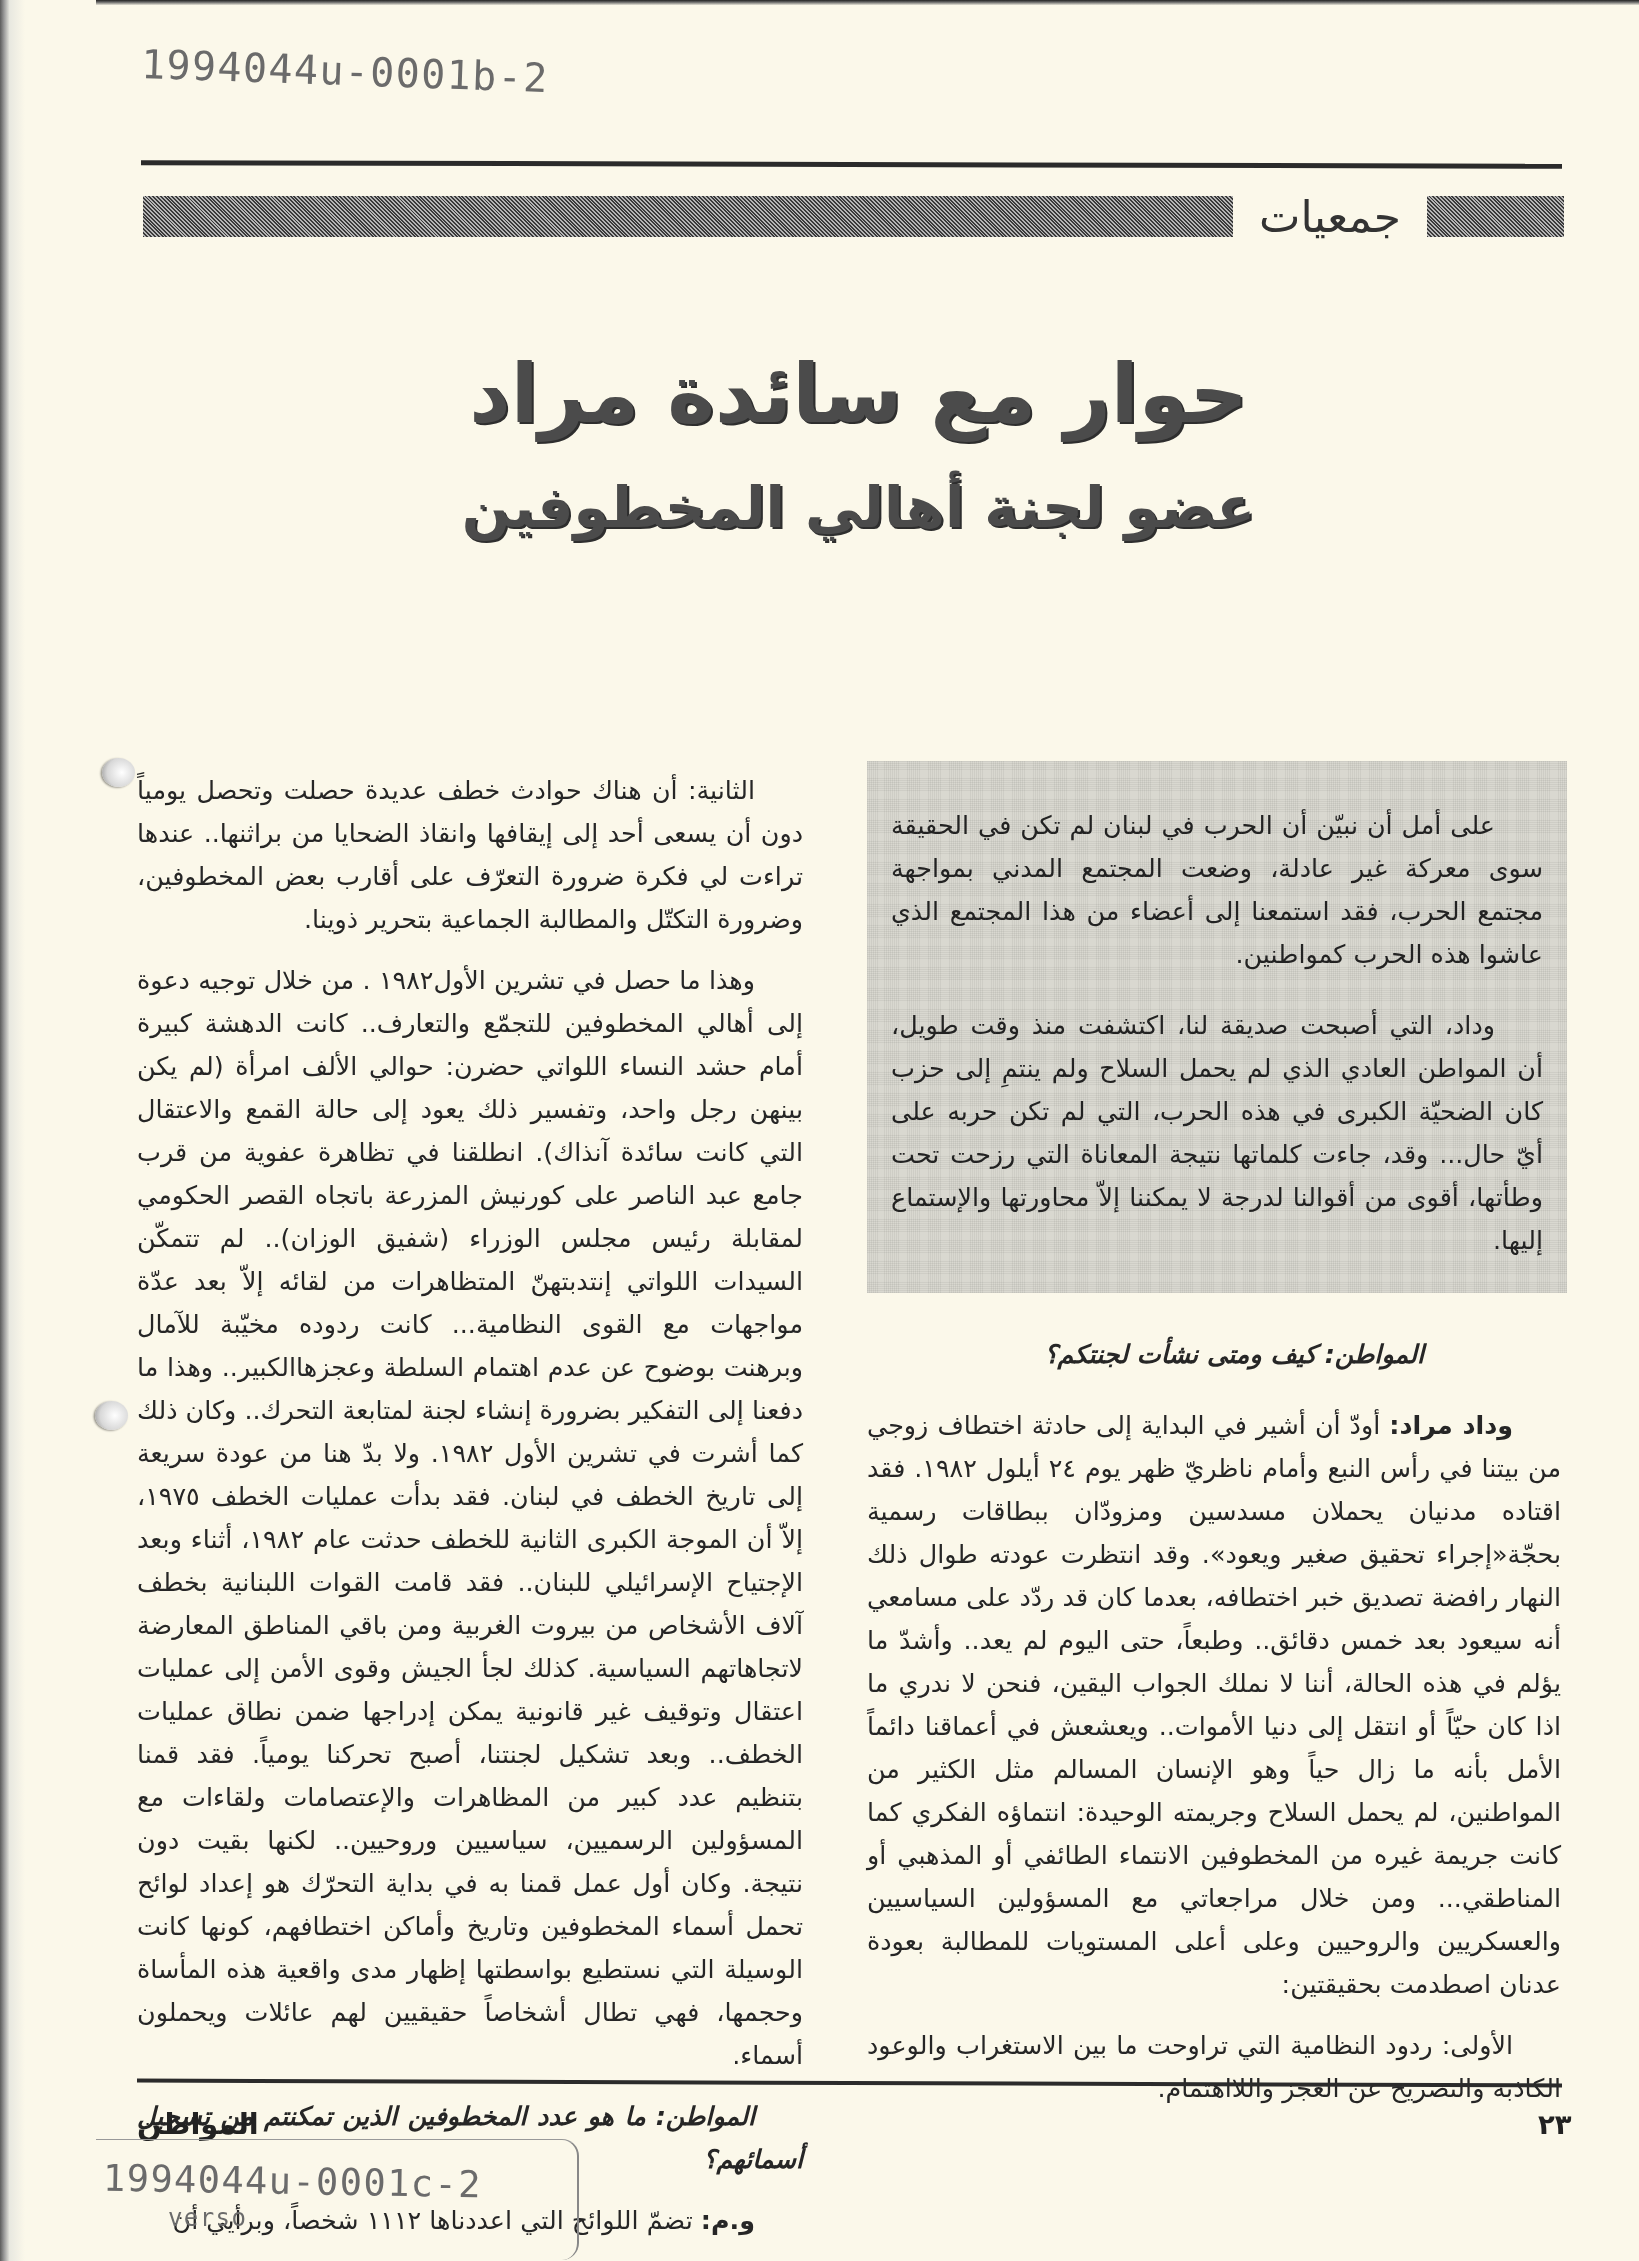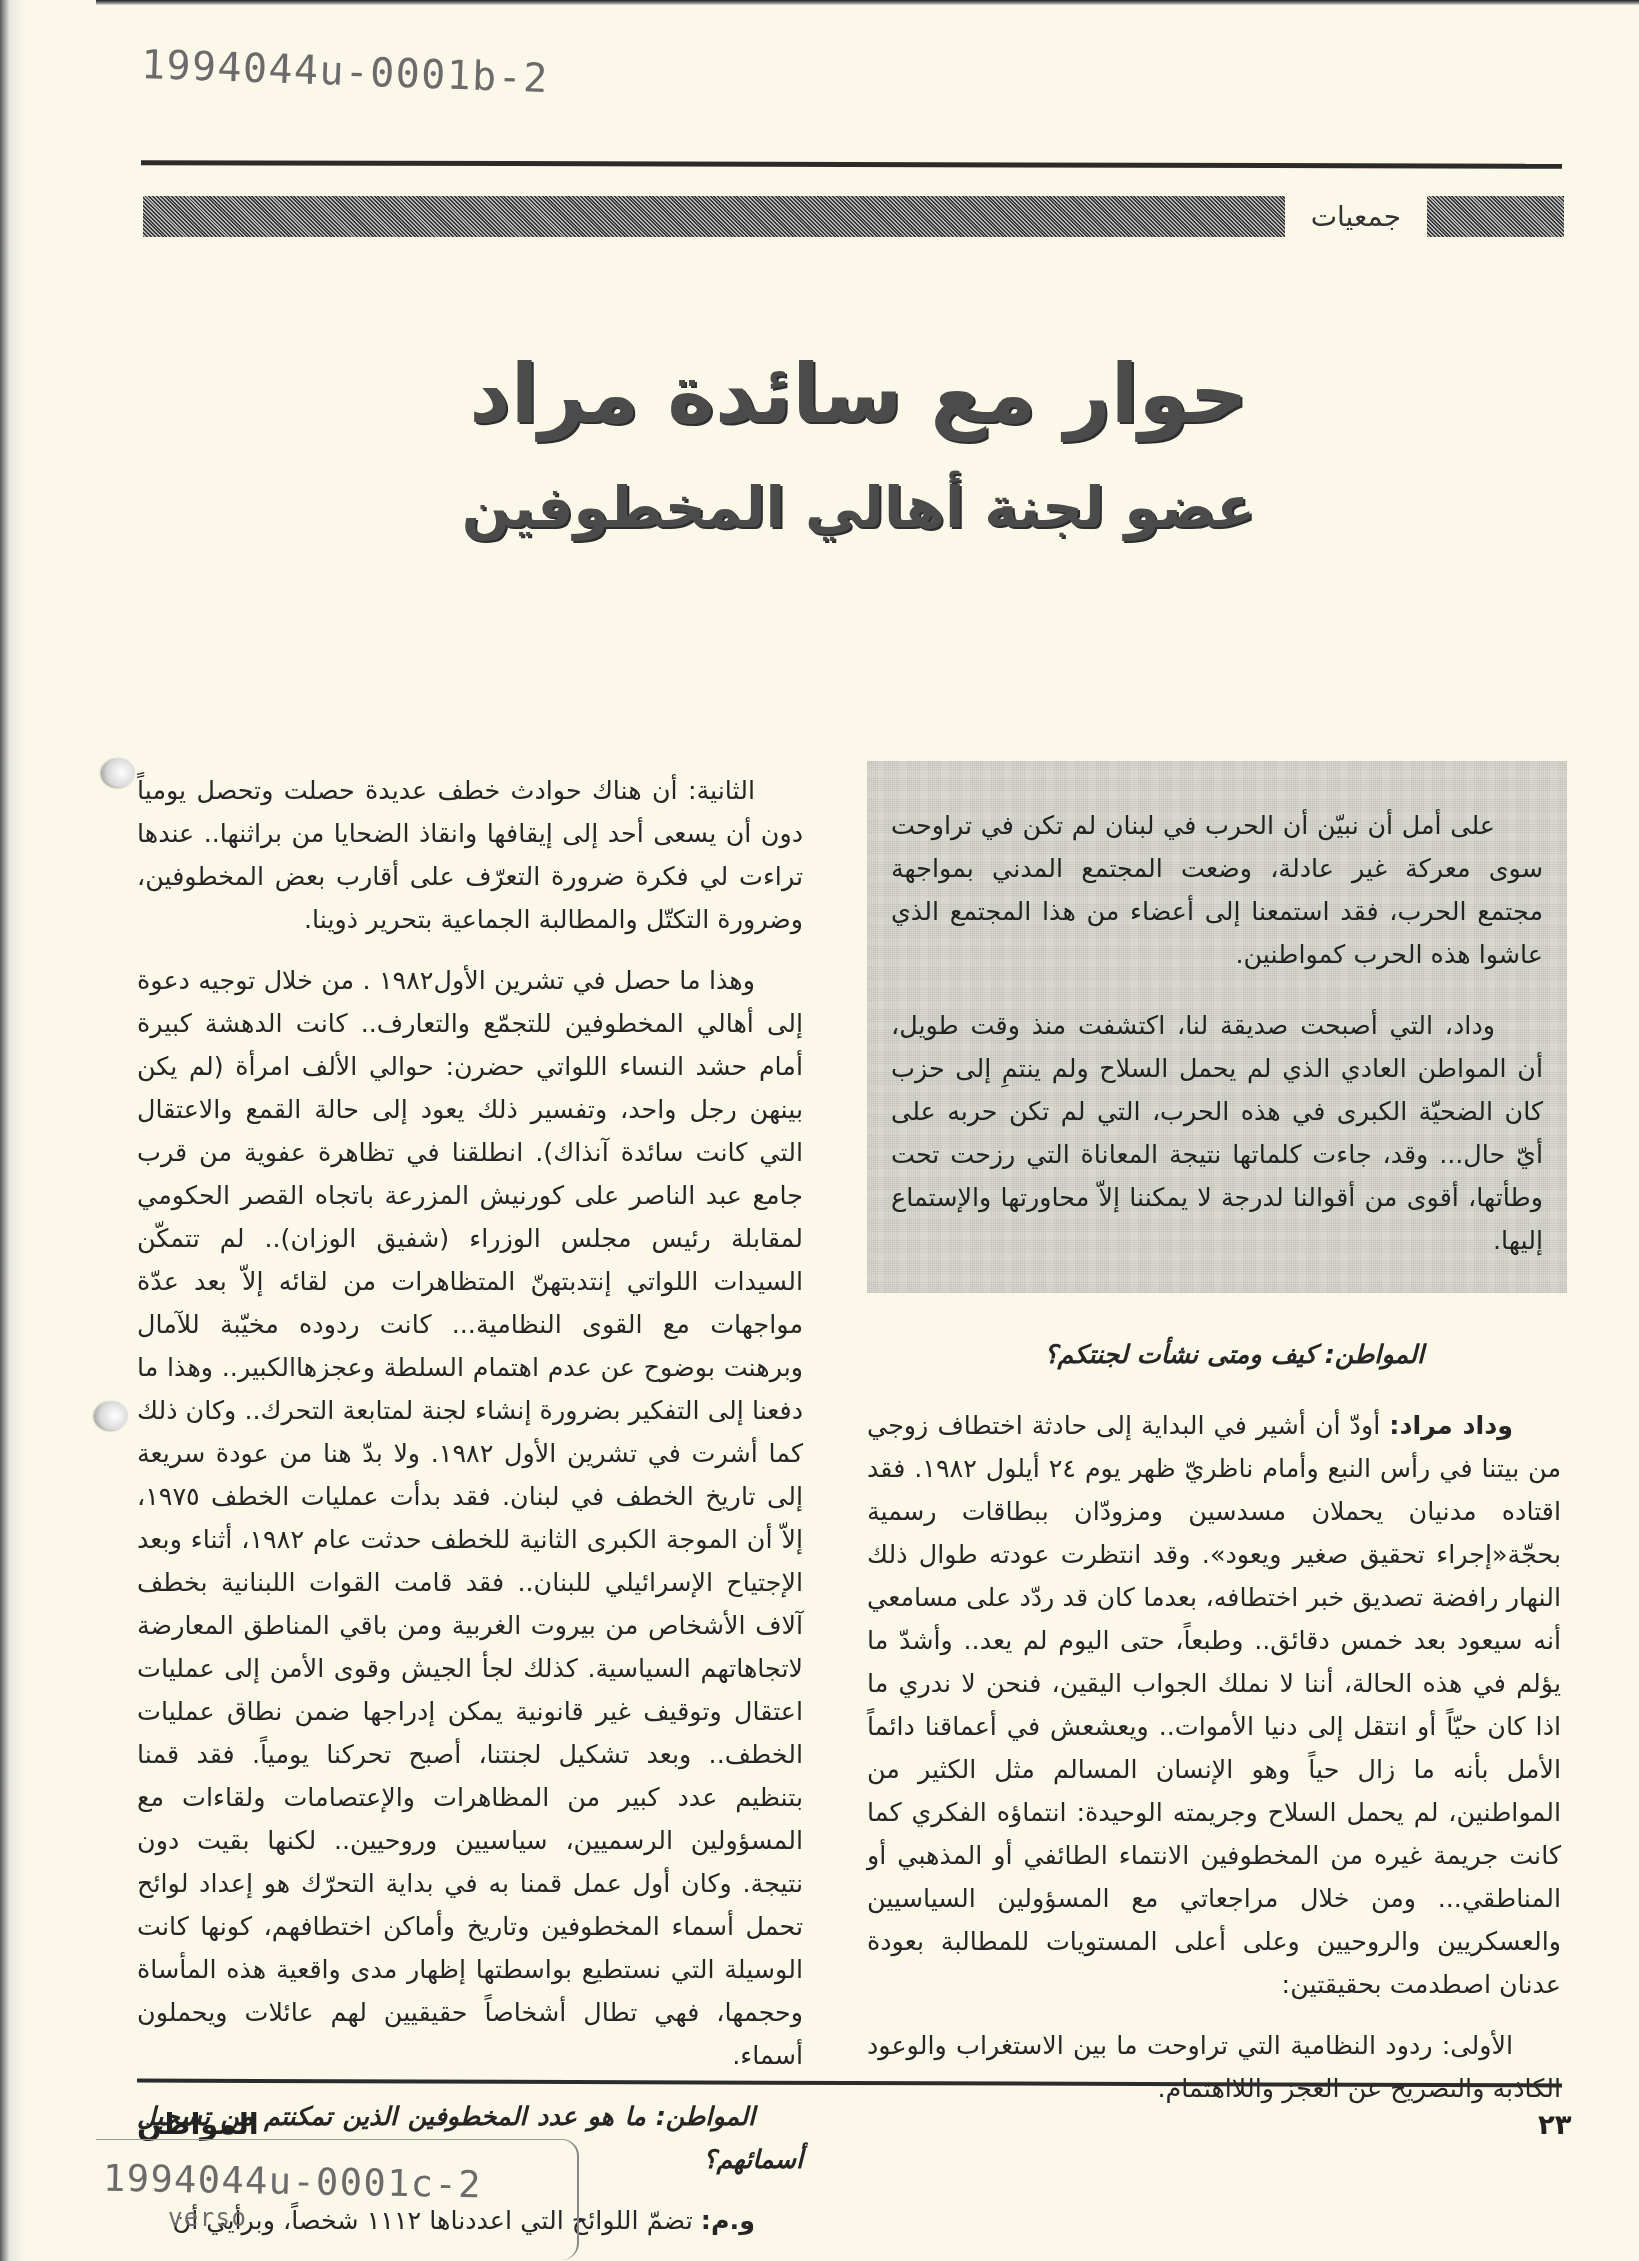--- a/index.html
+++ b/index.html
@@ -36,21 +36,21 @@
     position: absolute; left: 143px; top: 194px; width: 1421px; height: 45px;
     display: flex; align-items: center;
   }
   .hatch {
     height: 41px;
     background: repeating-linear-gradient(45deg, #3a3a3a 0 1.4px, #b5b5b5 1.4px 2.7px);
   }
   .hatch.left { flex: 1; }
   .hatch.right { width: 137px; }
   .section-label {
-    padding: 0 26px; font-size: 28px; direction: rtl; color: #333;
+    padding: 0 26px; font-size: 44px; direction: rtl; color: #333;
     background: #fbf8ea;
   }
   .headline {
     position: absolute; left: 412px; width: 893px; text-align: center;
     direction: rtl; font-weight: bold; color: #4b4b4b;
     font-family: "DejaVu Sans", sans-serif;
     text-shadow: 2.1px 2.1px 0 #2e2e2e;
     letter-spacing: -1.4px;
   }
   #headline-1 { top: 347px; font-size: 81px; }
@@ -113,21 +113,21 @@
 <div class="section-band">
   <div class="hatch left"></div>
   <span class="section-label">جمعيات</span>
   <div class="hatch right"></div>
 </div>
 
 <div class="headline" id="headline-1">حوار مع سائدة مراد</div>
 <div class="headline" id="headline-2">عضو لجنة أهالي المخطوفين</div>
 
 <div class="intro-box">
-  <p>على أمل أن نبيّن أن الحرب في لبنان لم تكن في تراوحت سوى معركة غير عادلة، وضعت المجتمع المدني بمواجهة مجتمع الحرب، فقد استمعنا إلى أعضاء من هذا المجتمع الذي عاشوا هذه الحرب كمواطنين.</p>
+  <p>على أمل أن نبيّن أن الحرب في لبنان لم تكن في الحقيقة سوى معركة غير عادلة، وضعت المجتمع المدني بمواجهة مجتمع الحرب، فقد استمعنا إلى أعضاء من هذا المجتمع الذي عاشوا هذه الحرب كمواطنين.</p>
   <p>وداد، التي أصبحت صديقة لنا، اكتشفت منذ وقت طويل، أن المواطن العادي الذي لم يحمل السلاح ولم ينتمِ إلى حزب كان الضحيّة الكبرى في هذه الحرب، التي لم تكن حربه على أيّ حال... وقد، جاءت كلماتها نتيجة المعاناة التي رزحت تحت وطأتها، أقوى من أقوالنا لدرجة لا يمكننا إلاّ محاورتها والإستماع إليها.</p>
 </div>
 
 <div class="col" id="col-right">
   <p class="question-line">
     <span class="question">المواطن:</span>
     <span class="question">كيف ومتى نشأت لجنتكم؟</span>
   </p>
   <p>
     <span class="speaker">وداد مراد:</span>

